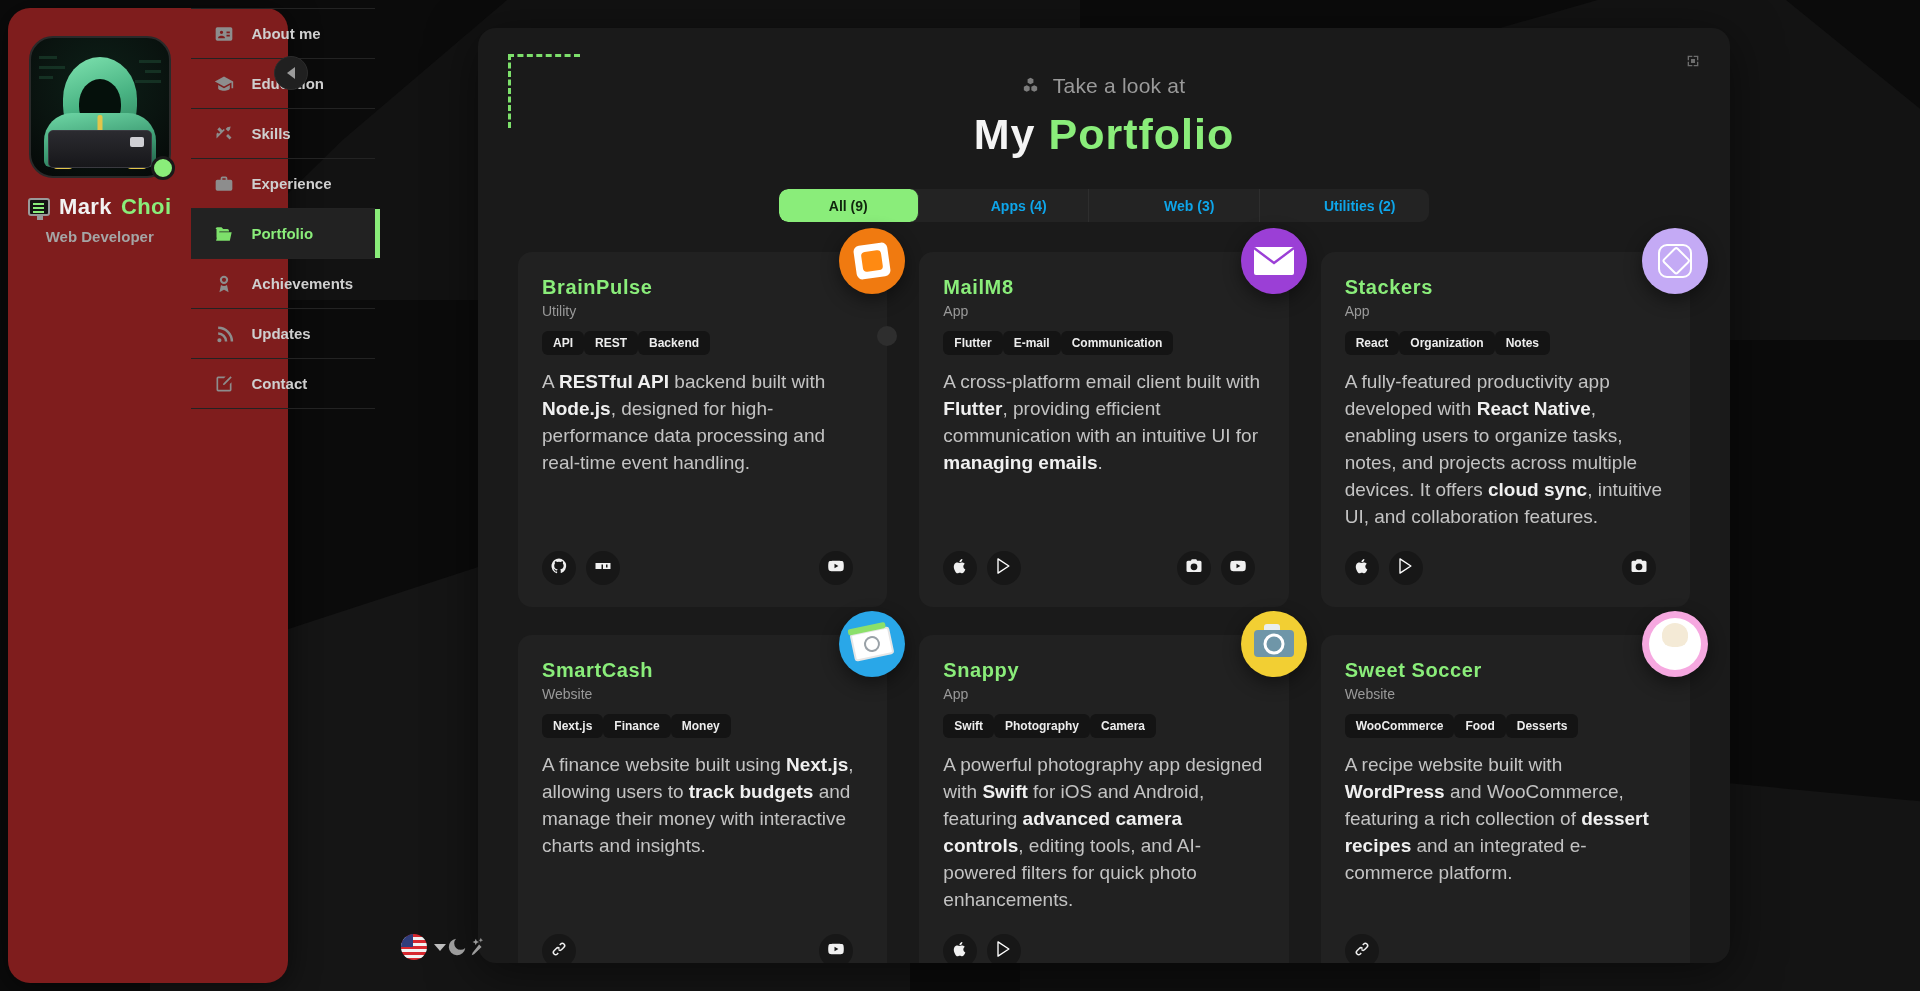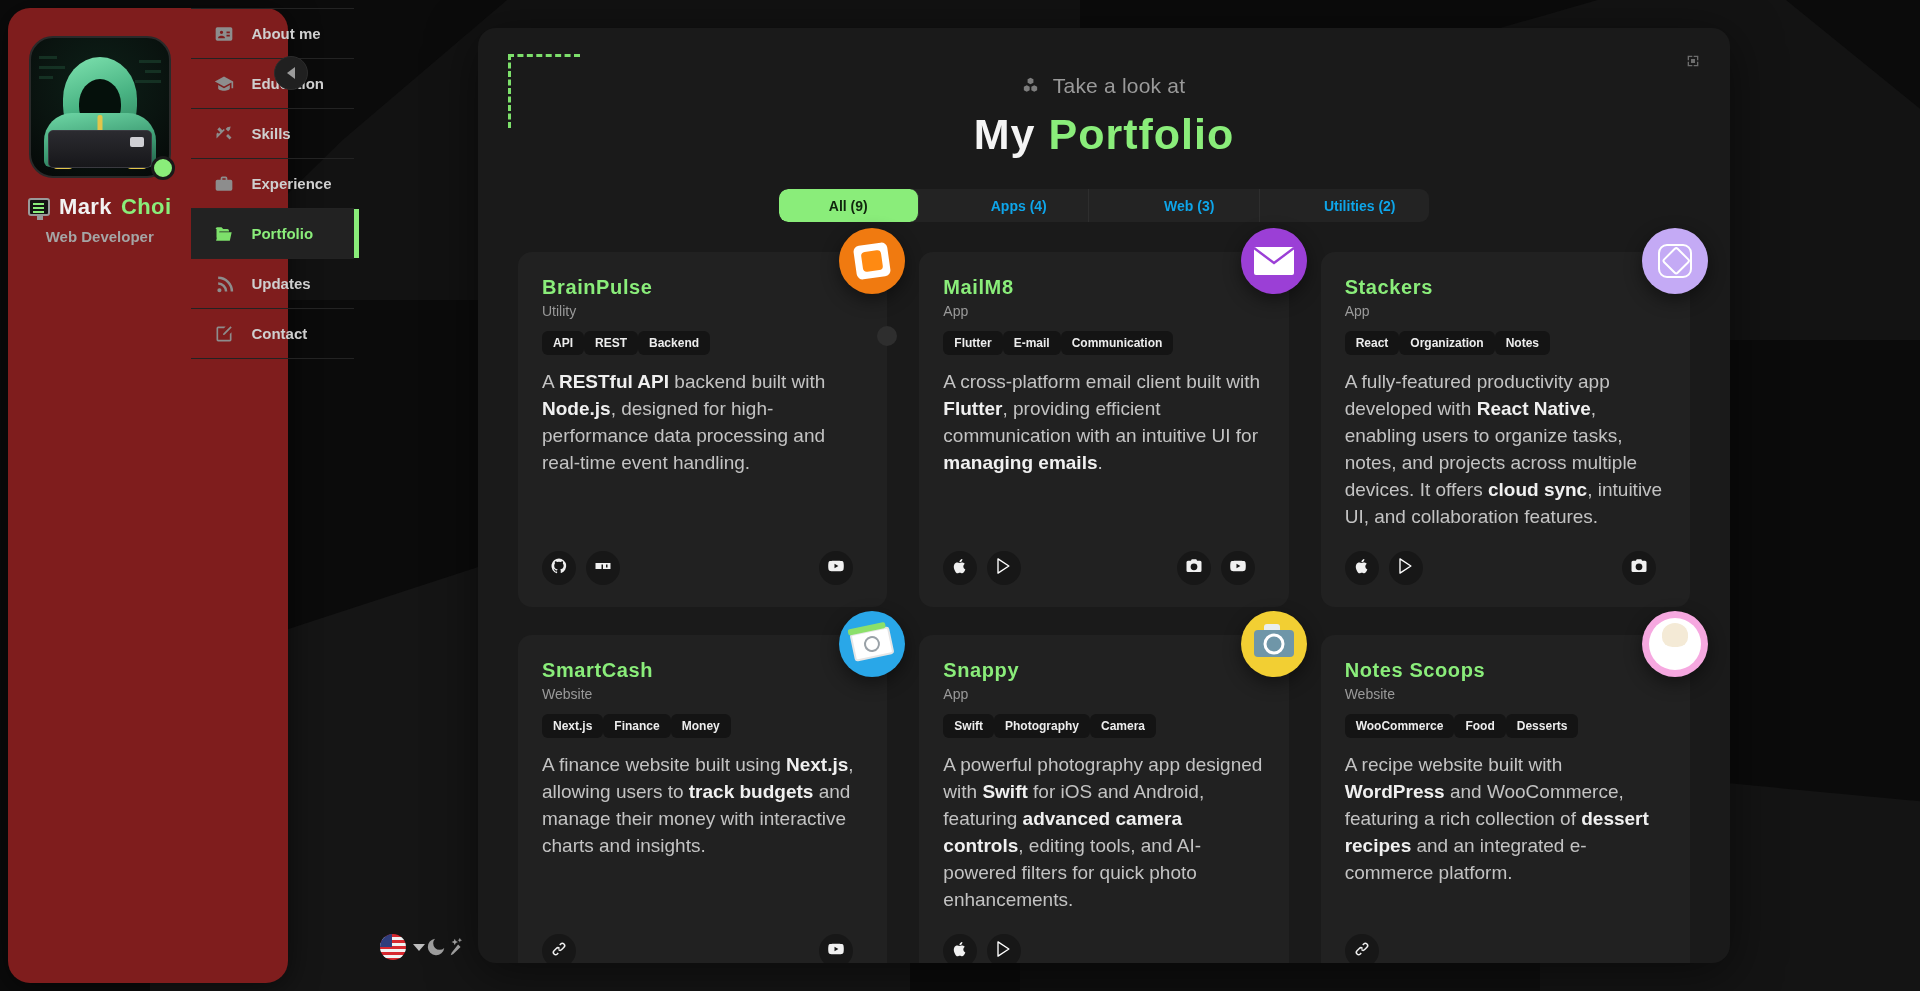--- a/index.html
+++ b/index.html
@@ -267,20 +267,28 @@
       <span class="ic">
           <svg viewBox="0 0 24 24">
             <path d="M2 6a2 2 0 012-2h5l2 2h5a2 2 0 012 2v1H6.5L3 17V6zm3.2 4h16L19 20H2.5l2.7-10z"></path>
           </svg>
         </span>
       <span>Portfolio</span>
     </div>
     <div class="nav-item">
       <span class="ic">
           <svg viewBox="0 0 24 24">
+            <path d="M12 2a5 5 0 100 10A5 5 0 0012 2zm0 2.5a2.5 2.5 0 110 5 2.5 2.5 0 010-5zM8.4 13.2L6.5 22l5.5-3 5.5 3-1.9-8.8a6.9 6.9 0 01-7.2 0z"></path>
+          </svg>
+        </span>
+      <span>Achievements</span>
+    </div>
+    <div class="nav-item">
+      <span class="ic">
+          <svg viewBox="0 0 24 24">
             <path d="M5 3v3a15 15 0 0115 15h3A18 18 0 005 3zm0 7v3a8 8 0 018 8h3a11 11 0 00-11-11zm1.5 7A2.5 2.5 0 109 19.5 2.5 2.5 0 006.5 17z"></path>
           </svg>
         </span>
       <span>Updates</span>
     </div>
     <div class="nav-item">
       <span class="ic">
           <svg viewBox="0 0 24 24">
             <path d="M5 3h9l-2 2H5v14h14v-7l2-2v9a2 2 0 01-2 2H5a2 2 0 01-2-2V5a2 2 0 012-2zm14.8-.3l1.5 1.5-8.6 8.6-2 .5.5-2 8.6-8.6z"></path>
           </svg>
@@ -509,21 +517,21 @@
       </div>
       <div class="card">
         <div class="card-badge" style="background:#f6a8e0">
           <div class="bi" style="display:flex;align-items:center;justify-content:center;background:#fff;border-radius:50%;width:52px;height:52px">
             <div class="cone">
               <span class="sw"></span>
               <span class="cn"></span>
             </div>
           </div>
         </div>
-        <div class="ctitle">Notes Scoops</div>
+        <div class="ctitle">Sweet Soccer</div>
         <div class="ckind">Website</div>
         <div class="tags">
           <span class="tag">WooCommerce</span>
           <span class="tag">Food</span>
           <span class="tag">Desserts</span>
         </div>
         <div class="cdesc">A recipe website built with <b>WordPress</b> and WooCommerce, featuring a rich collection of <b>dessert recipes</b> and an integrated e-commerce platform.</div>
         <div class="links">
           <span class="lnk">
             <span><svg viewBox="0 0 24 24">

